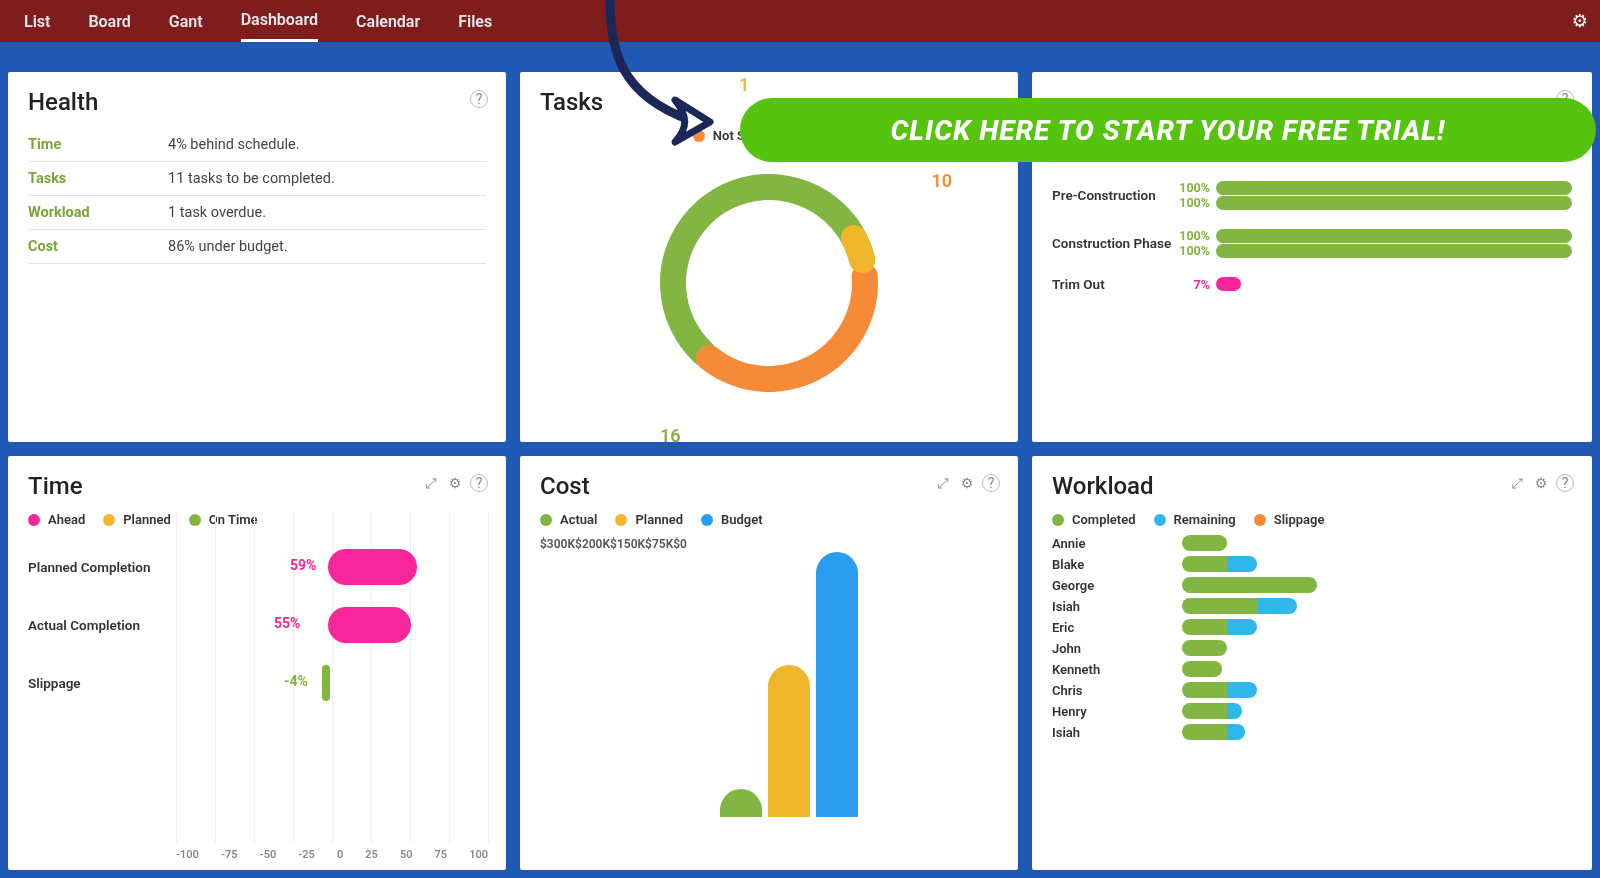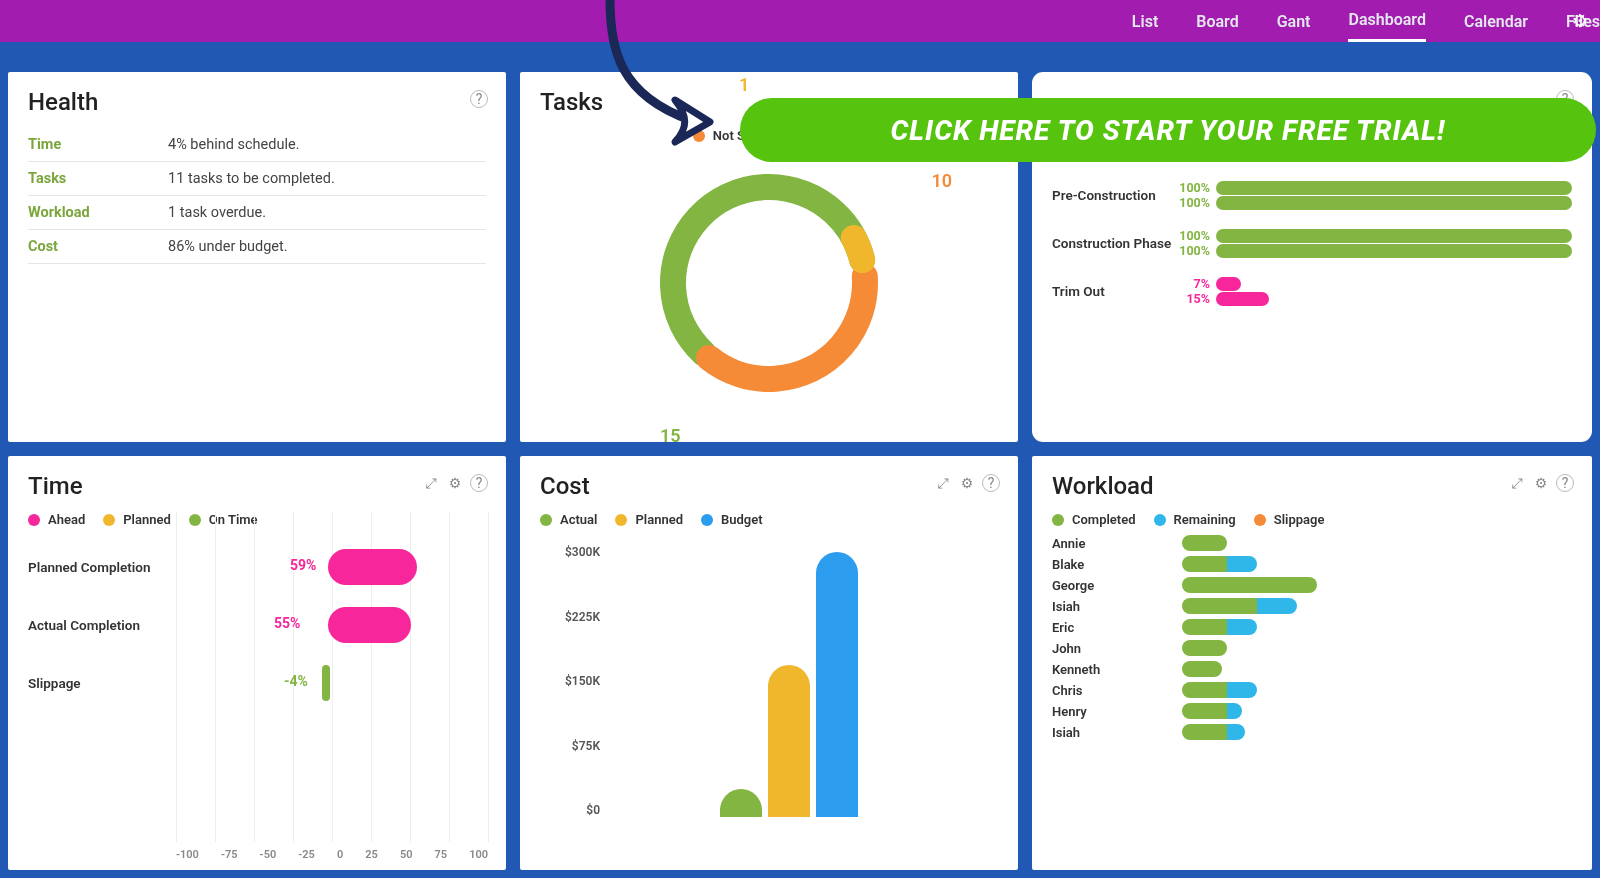--- a/index.html
+++ b/index.html
@@ -1,18 +1,18 @@
 <!DOCTYPE html>
 <html><head>
 <meta charset="utf-8">
 <style>
 * { box-sizing: border-box; margin: 0; padding: 0; }
 html, body { width: 1600px; height: 878px; overflow: hidden; font-family: -apple-system, BlinkMacSystemFont, "Segoe UI", Roboto, Arial, sans-serif; background: #0d0d1a; }
 
-.topbar { width: 100%; height: 42px; background: #a21caf; display: flex; align-items: center; justify-content: flex-end; position: relative; padding-left: 24px; }
+.topbar { width: 100%; height: 42px; background: #7f1d1d; display: flex; align-items: center; justify-content: flex-start; position: relative; padding-left: 24px; }
 .topbar-gear { position: absolute; right: 12px; top: 10px; color: #fff; font-size: 18px; }
 
 .top-tabs { display: flex; gap: 38px; align-items: center; }
 .top-tab { color: #e6e8f0; font-size: 16px; font-weight: 600; cursor: pointer; padding: 10px 0; }
 .top-tab.active { border-bottom: 3px solid #fff; }
 
 .subbar { width: 100%; height: 30px; background: #2058b3; }
 
 .board { width: 100%; height: calc(100% - 72px); background: #2058b3; padding: 0 8px 8px 8px; display: grid; grid-template-columns: 498px 498px 1fr; grid-template-rows: 370px 1fr; gap: 14px; }
 
@@ -44,21 +44,21 @@
 .time-row { display: flex; align-items: center; margin: 22px 0; font-size: 13.5px; }
 .time-label { width: 150px; font-weight: 600; color: #333; }
 .time-bar-area { flex: 1; position: relative; height: 36px; }
 .time-bar { position: absolute; height: 36px; border-radius: 18px; }
 .time-pct { position: absolute; font-size: 14px; font-weight: 700; }
 .time-axis { position: absolute; bottom: 6px; left: 168px; right: 18px; height: 16px; display: flex; justify-content: space-between; font-size: 11px; color: #888; font-weight: 600; }
 .time-grid { position: absolute; top: 56px; left: 168px; right: 18px; bottom: 28px; }
 .time-grid .vline { position: absolute; top: 0; bottom: 0; width: 1px; background: #eee; }
 
 .cost-chart { position: relative; height: 280px; margin-top: 10px; }
-.cost-yaxis { position: absolute; left: 0; top: 8px; bottom: 0; width: 60px; display: flex; flex-direction: column; justify-content: space-between; font-size: 12px; color: #555; font-weight: 600; text-align: right; }
+.cost-yaxis { position: absolute; left: 0; top: 0; bottom: 0; width: 60px; display: flex; flex-direction: row; justify-content: space-between; font-size: 12px; color: #555; font-weight: 600; text-align: right; }
 .cost-bars { position: absolute; left: 180px; bottom: 0; display: flex; gap: 6px; align-items: flex-end; }
 .cost-bar { width: 42px; border-radius: 22px 22px 0 0; }
 
 .work-row { display: flex; align-items: center; margin: 5px 0; }
 .work-name { width: 130px; font-size: 13px; font-weight: 600; color: #333; }
 .work-bar { display: flex; height: 16px; border-radius: 8px; overflow: hidden; }
 .work-seg { height: 100%; }
 
 .cta { position: absolute; top: 98px; left: 740px; right: 4px; height: 64px; background: #56c30e; border-radius: 32px; display: flex; align-items: center; justify-content: center; color: #fff; font-size: 28px; font-weight: 800; font-style: italic; letter-spacing: 1px; z-index: 50; cursor: pointer; }
 .curved-arrow { position: absolute; top: 0; left: 580px; z-index: 51; pointer-events: none; }
@@ -126,25 +126,25 @@
     </div>
     <div class="donut-wrap">
       <svg width="260" height="260" viewBox="0 0 260 260">
 
         <circle cx="130" cy="130" r="96" fill="none" stroke="#82b541" stroke-width="26" stroke-linecap="round" stroke-dasharray="356 603" transform="rotate(133 130 130)"></circle>
         <circle cx="130" cy="130" r="96" fill="none" stroke="#f58b36" stroke-width="26" stroke-linecap="round" stroke-dasharray="222 603" transform="rotate(-4 130 130)"></circle>
         <circle cx="130" cy="130" r="96" fill="none" stroke="#f0b72c" stroke-width="26" stroke-linecap="round" stroke-dasharray="24 603" transform="rotate(-28 130 130)"></circle>
       </svg>
       <span class="donut-num" style="top:2px;left:50%;transform:translateX(-30px);color:#f0b72c">1</span>
       <span class="donut-num" style="top:98px;right:66px;color:#f58b36">10</span>
-      <span class="donut-num" style="bottom:-4px;left:140px;color:#82b541">15</span>
-    </div>
-  </div>
-
-  <div class="card" style="padding-top:90px;border-radius:11px;">
+      <span class="donut-num" style="bottom:-4px;left:140px;color:#82b541">16</span>
+    </div>
+  </div>
+
+  <div class="card" style="padding-top:90px;">
     <div class="card-actions">
         <span>?</span>
       </div>
     <div id="progress-rows">
         <div class="progress-row">
           <div class="progress-label">Pre-Construction</div>
           <div class="progress-bars">
             <div class="pbar-line">
               <span class="pbar-pct" style="color:#82b541">100%</span>
               <div class="pbar-track">
@@ -176,26 +176,20 @@
             </div>
           </div>
         </div>
         <div class="progress-row">
           <div class="progress-label">Trim Out</div>
           <div class="progress-bars">
             <div class="pbar-line">
               <span class="pbar-pct" style="color:#f7269a">7%</span>
               <div class="pbar-track">
                 <div class="pbar-fill" style="width:7%;background:#f7269a"></div>
-              </div>
-            </div>
-            <div class="pbar-line">
-              <span class="pbar-pct" style="color:#f7269a">15%</span>
-              <div class="pbar-track">
-                <div class="pbar-fill" style="width:15%;background:#f7269a"></div>
               </div>
             </div>
           </div>
         </div>
       </div>
   </div>
 
   <div class="card" style="position:relative;">
     <div class="card-actions">
       <span class="noborder">⤢</span>
@@ -281,21 +275,21 @@
           <span>Planned</span>
         </span>
       <span class="legend-item">
           <span class="legend-dot" style="background:#2c9cef"></span>
           <span>Budget</span>
         </span>
     </div>
     <div class="cost-chart">
       <div class="cost-yaxis" id="cost-yaxis">
           <div>$300K</div>
-          <div>$225K</div>
+          <div>$200K</div>
           <div>$150K</div>
           <div>$75K</div>
           <div>$0</div>
         </div>
       <div class="cost-bars" id="cost-bars">
           <div class="cost-bar" style="height: 27.6px; background: rgb(130, 181, 65);"></div>
           <div class="cost-bar" style="height: 151.8px; background: rgb(240, 183, 44);"></div>
           <div class="cost-bar" style="height: 264.96px; background: rgb(44, 156, 239);"></div>
         </div>
     </div>

